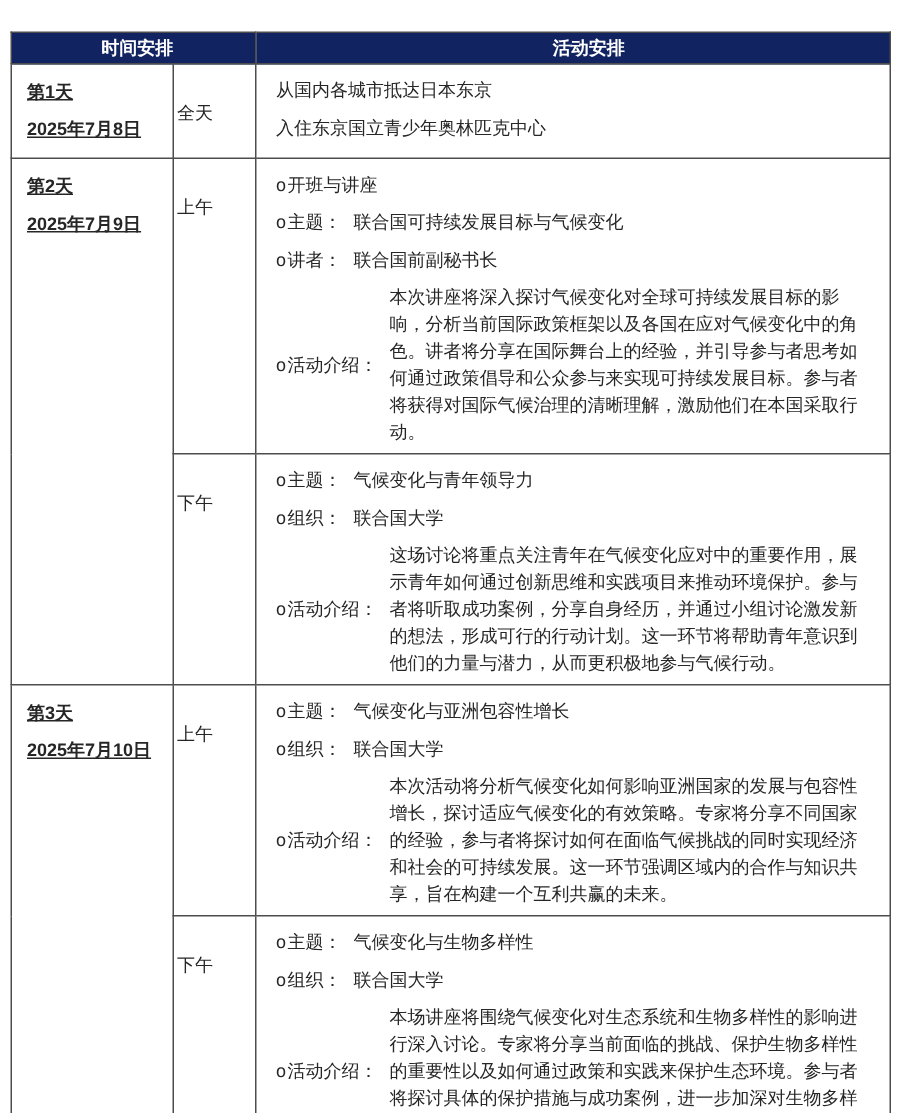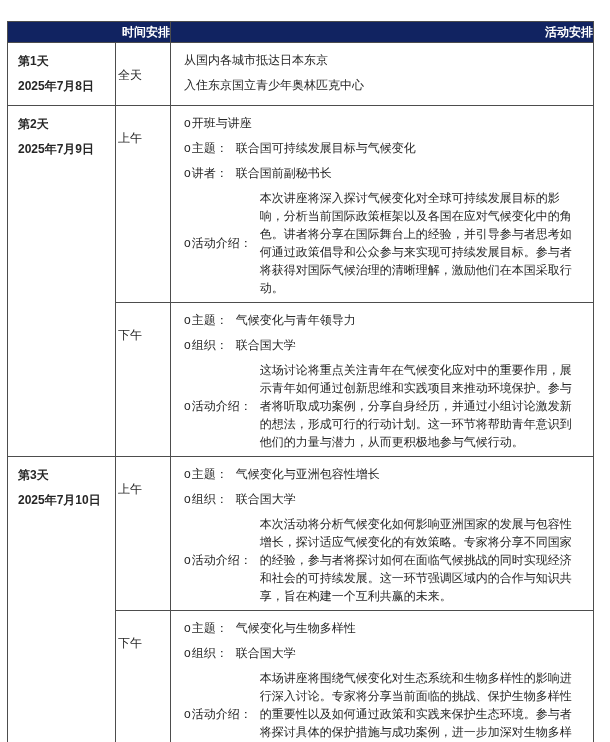--- a/index.html
+++ b/index.html
@@ -23,28 +23,28 @@
     font-weight:bold;color:var(--title);
   }
   table.schedule{
     border-collapse:collapse;table-layout:fixed;
     width:586px;margin:13px 0 0 7px;
     font-size:12px;color:var(--text);
   }
   th,td{border:1px solid var(--border);}
   thead th{
     background:var(--header-bg);color:var(--header-text);
-    font-weight:bold;text-align:right;
+    font-weight:bold;text-align:center;
     height:21px;padding:0 0 0 5px;font-size:12px;
   }
   th.activity-header{padding-left:21px;}
   tbody td{vertical-align:top;}
   .day-cell{
     padding:6px 4px 6px 10px;
-    font-weight:bold;line-height:25px;
+    font-weight:bold;line-height:25px;text-decoration:underline;
   }
   .period-cell{
     text-align:left;
     padding:24px 2px 4px 2px;
   }
   .activity-cell{
     padding:8px 10px 5px 13px;
     line-height:18px;
   }
   .item{display:flex;align-items:center;margin-bottom:7px;}

